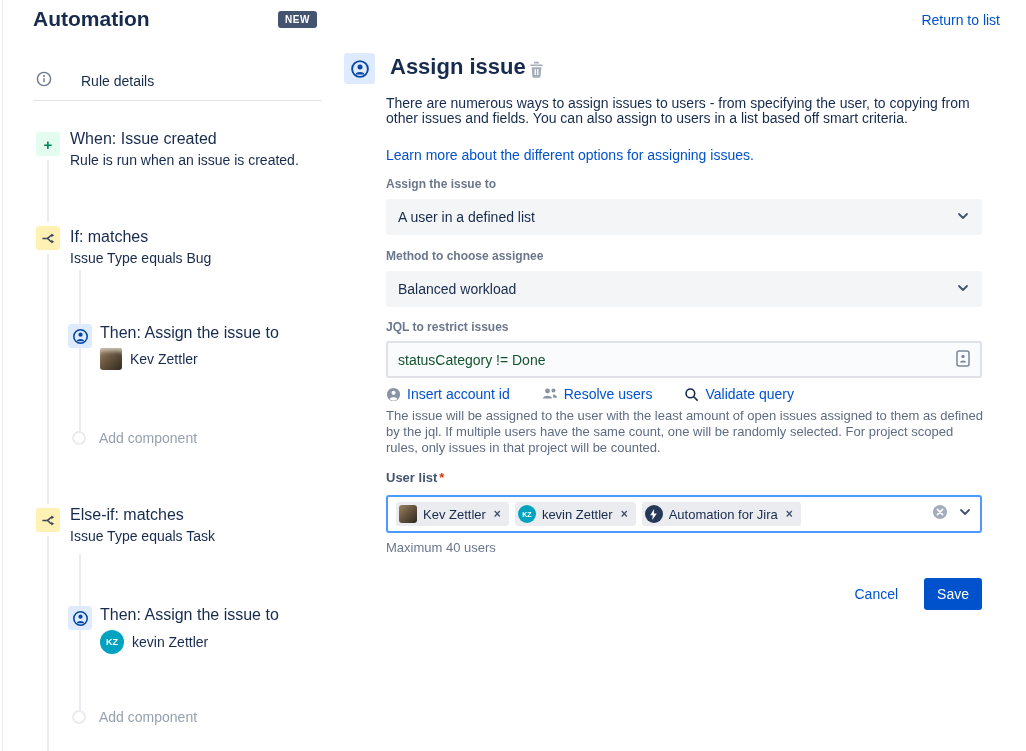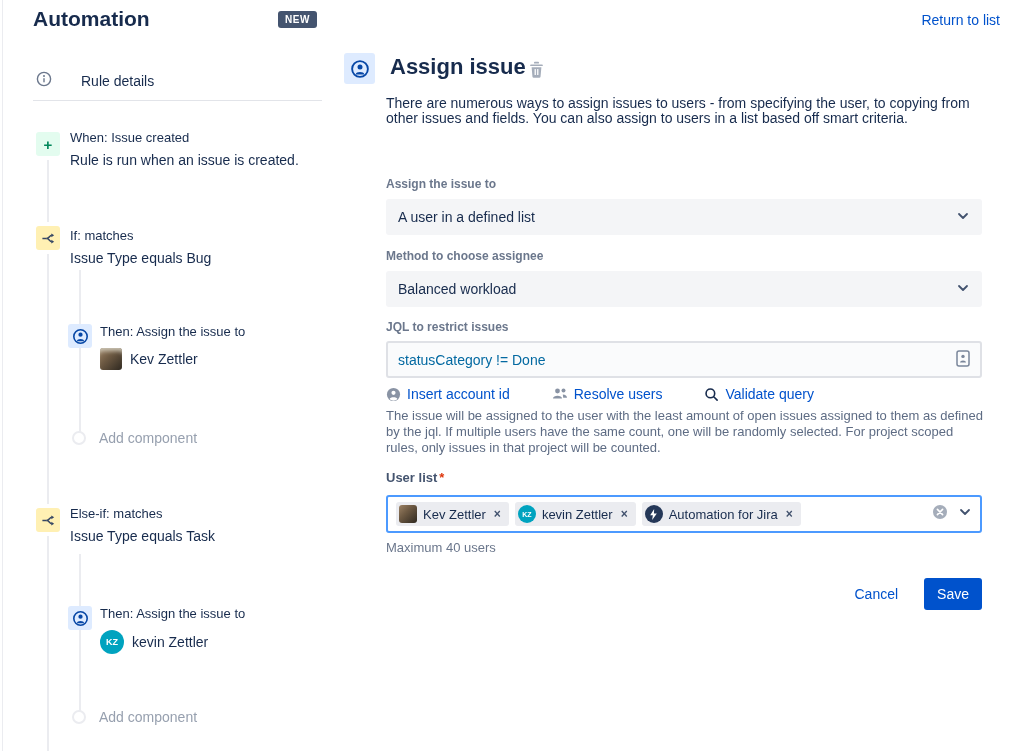--- a/index.html
+++ b/index.html
@@ -23,21 +23,21 @@
   .sidebar-divider { position:absolute; left:33px; top:100px; width:289px; height:1px; background:#E2E4E9; }
 
   .connector { position:absolute; width:2px; background:#EBECF0; }
 
   .node-icon { position:absolute; width:24px; height:24px; border-radius:3px;
     display:flex; align-items:center; justify-content:center; }
   .icon-green { background:#E3FCEF; color:#00875A; font-weight:700; font-size:15px; }
   .icon-yellow { background:#FFF0B3; }
   .icon-blue { background:#DEEBFF; }
 
-  .tree-title { position:absolute; font-size:13px; font-weight:500; color:#172B4D; cursor:pointer; }
+  .tree-title { position:absolute; font-size:16px; font-weight:500; color:#172B4D; cursor:pointer; }
   .tree-sub { position:absolute; font-size:14px; color:#172B4D; }
   .tree-user { position:absolute; display:flex; align-items:center; gap:8px; font-size:14px; color:#172B4D; }
   .avatar-photo { width:22px; height:22px; border-radius:3px;
     background:linear-gradient(135deg,#9c8265 0%,#6e5a43 40%,#2e2820 100%); box-shadow:inset 0 6px 4px -3px #c9c2b2; }
   .avatar-circle { width:24px; height:24px; border-radius:50%; color:#fff; font-size:9px; font-weight:700;
     display:flex; align-items:center; justify-content:center; }
   .add-component { position:absolute; display:flex; align-items:center; gap:13px;
     font-size:14px; color:#97A0AF; cursor:pointer; }
   .add-dot { width:14px; height:14px; border-radius:50%; border:2px solid #EBECF0; background:#fff; }
 
@@ -49,24 +49,24 @@
   .main-desc { position:absolute; left:386px; top:96px; width:586px; font-size:14px; line-height:15px; color:#172B4D; }
   .learn-link { position:absolute; left:386px; top:147px; font-size:14px; color:#0052CC; cursor:pointer; }
 
   .field-label { position:absolute; font-size:12px; font-weight:700; color:#6B778C; }
   .select-box { position:absolute; left:386px; width:596px; height:36px; background:#F4F5F7; border-radius:3px;
     display:flex; align-items:center; padding:0 12px; font-size:14px; color:#172B4D; cursor:pointer; }
   .select-box .chev { margin-left:auto; }
 
   .jql-input { position:absolute; left:386px; top:341px; width:596px; height:37px; background:#FAFBFC;
     border:2px solid #DFE1E6; border-radius:3px; display:flex; align-items:center; padding:0 10px;
-    font-size:14px; color:#0369a1; }
+    font-size:14px; color:#14532d; }
   .jql-input .picker { margin-left:auto; }
 
-  .jql-actions { position:absolute; left:386px; top:386px; width:596px; display:flex; align-items:center; gap:20px; }
+  .jql-actions { position:absolute; left:386px; top:386px; width:596px; display:flex; align-items:center; gap:10px; }
   .jql-action { display:flex; align-items:center; gap:6px; font-size:14px; font-weight:500; color:#0052CC; cursor:pointer; }
   .jql-action + .jql-action { margin-left:22px; }
   .validate { margin-left:auto; }
 
   .method-help { position:absolute; left:386px; top:408px; width:600px; font-size:13px; line-height:16px; color:#5E6C84; }
 
   .userlist-label { position:absolute; left:386px; top:470px; font-size:13px; font-weight:600; color:#44546F; }
   .req { color:#DE350B; margin-left:2px; }
 
   .multi-select { position:absolute; left:386px; top:495px; width:596px; height:38px; background:#fff;
@@ -193,20 +193,21 @@
   <div class="trash-btn">
     <svg width="15" height="17" viewBox="0 0 14 16">
         <rect x="1" y="3.2" width="12" height="1.6" rx="0.8" fill="#A5ADBA"></rect>
         <rect x="4.6" y="0.8" width="4.8" height="1.6" rx="0.8" fill="#A5ADBA"></rect>
         <path d="M2.4 5.8 h9.2 l-0.8 9 a1.2 1.2 0 0 1 -1.2 1 H4.4 a1.2 1.2 0 0 1 -1.2 -1 Z" fill="#A5ADBA"></path>
         <rect x="5.2" y="7.6" width="1.2" height="5.6" fill="#fff"></rect>
         <rect x="7.6" y="7.6" width="1.2" height="5.6" fill="#fff"></rect>
       </svg>
   </div>
   <p class="main-desc">There are numerous ways to assign issues to users - from specifying the user, to copying from other issues and fields. You can also assign to users in a list based off smart criteria.</p>
+  <a class="learn-link">Learn more about the different options for assigning issues.</a>
 
   <div class="field-label" style="left:386px; top:177px;">Assign the issue to</div>
   <div class="select-box" style="top:199px;">
     <span>A user in a defined list</span>
     <span class="chev">
       <svg width="14" height="14" viewBox="0 0 14 14">
           <path d="M3 5 L7 9 L11 5" fill="none" stroke="#42526E" stroke-width="1.8" stroke-linecap="round" stroke-linejoin="round"></path>
         </svg>
     </span>
   </div>

